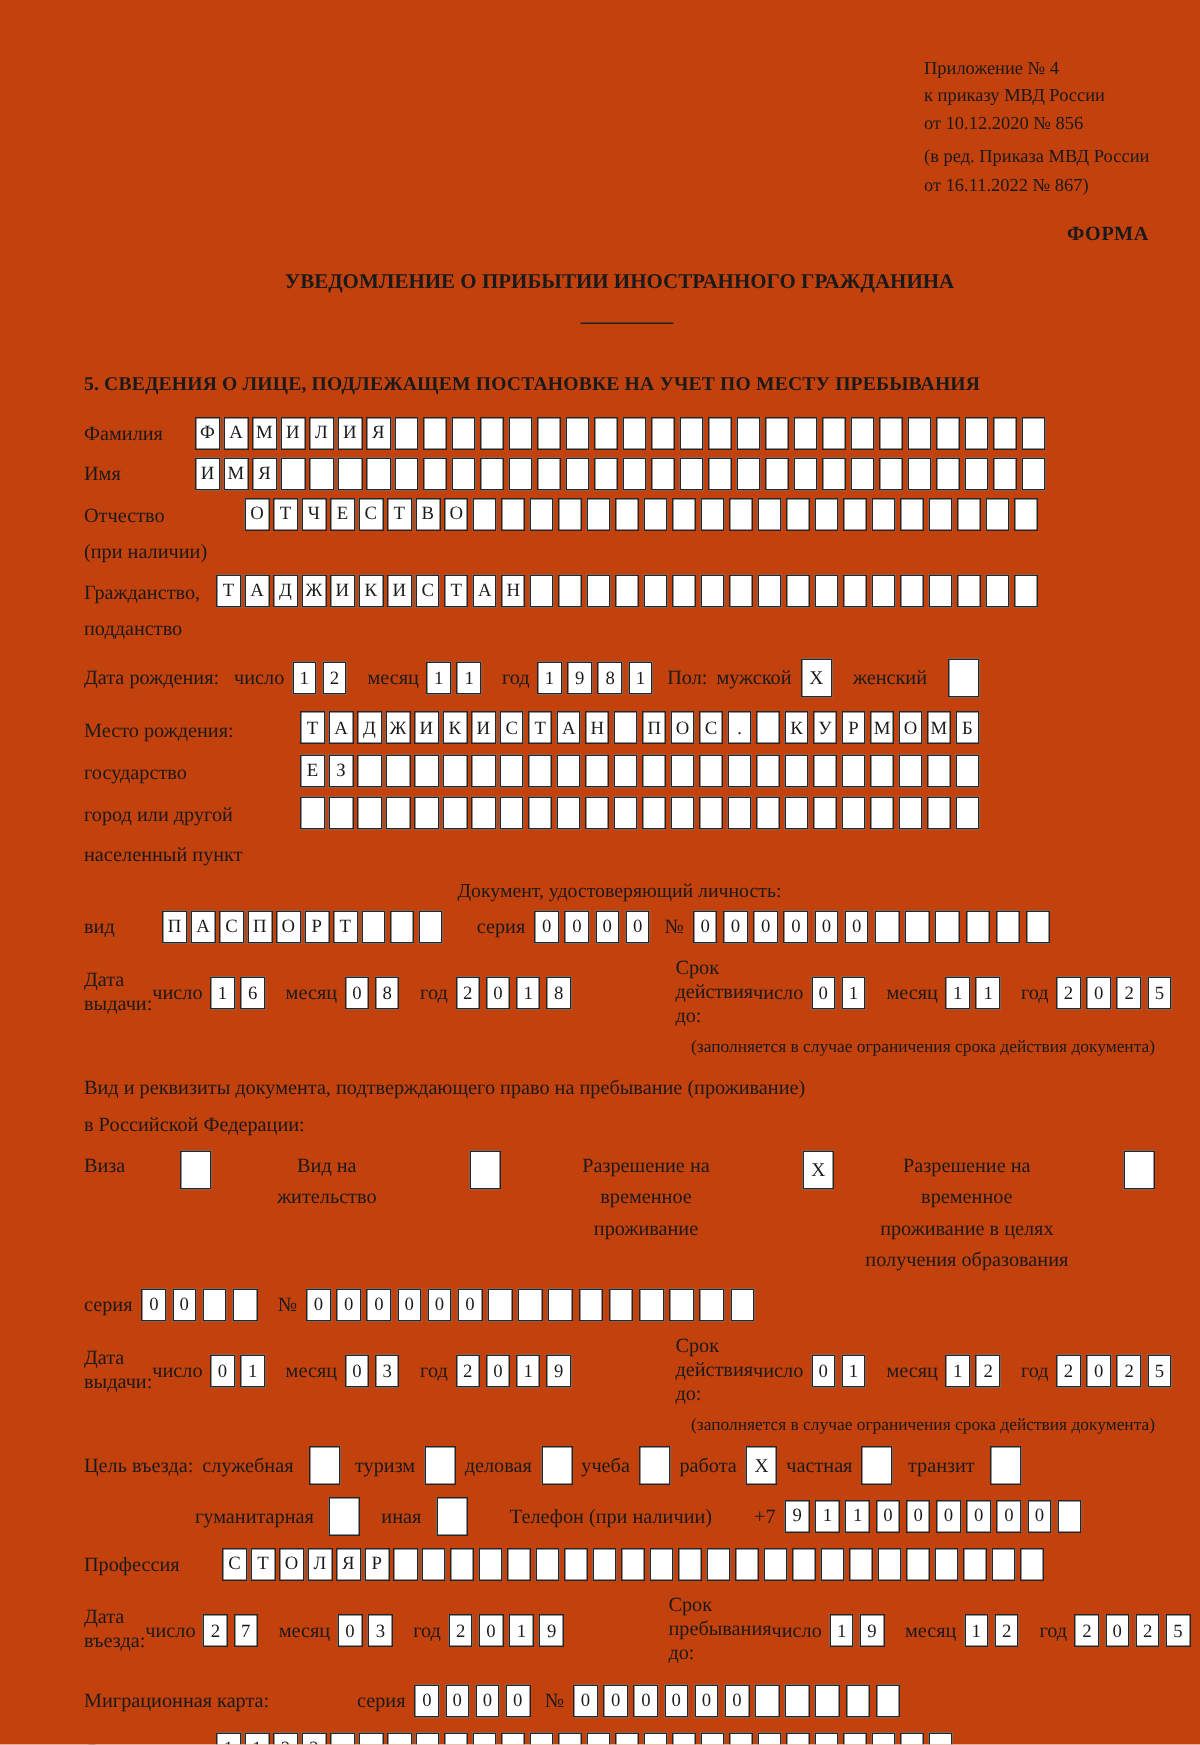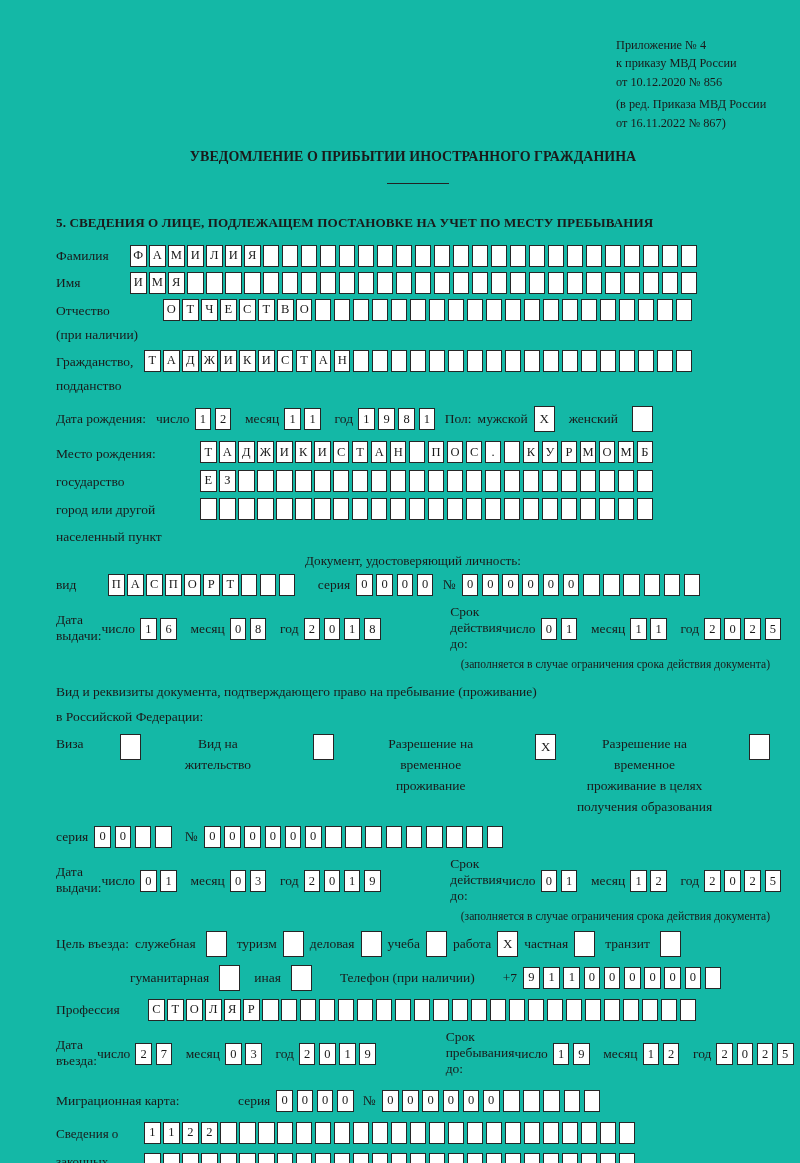--- a/index.html
+++ b/index.html
@@ -1,18 +1,18 @@
 <!DOCTYPE html>
 <html><head>
 <meta charset="utf-8">
 <style>
   html,body{margin:0;padding:0;background:#ffffff;}
   .page{
     position:relative;width:800px;height:1163px;box-sizing:border-box;
-    background:#14b8a6;color:#1a1a1a;
+    background:#c2410c;color:#1a1a1a;
     font-family:"Liberation Serif","DejaVu Serif",serif;
     font-size:13.5px;padding:36px 30px 0 56px;overflow:hidden;
   }
   .corner{margin-left:560px;font-size:12.3px;line-height:1.5;}
   .corner .sub{margin-top:4px;}
   .forma{text-align:right;font-weight:bold;font-size:13.5px;letter-spacing:.4px;margin-top:16px;padding-right:4px;}
   .title{text-align:center;font-weight:bold;font-size:14px;line-height:1.6;margin-top:14px;}
   .uline{display:inline-block;width:62px;border-bottom:1.7px solid #222;height:1em;margin-left:10px;}
   .sect{font-weight:bold;font-size:13.1px;margin-top:24px;letter-spacing:.1px;}
 
@@ -53,20 +53,21 @@
 <div class="page">
 
   <div class="corner">
     <div>Приложение № 4</div>
     <div>к приказу МВД России</div>
     <div>от 10.12.2020 № 856</div>
     <div class="sub">(в ред. Приказа МВД России</div>
     <div>от 16.11.2022 № 867)</div>
   </div>
 
+  <div class="forma">ФОРМА</div>
 
   <div class="title">
     <div>УВЕДОМЛЕНИЕ О ПРИБЫТИИ ИНОСТРАННОГО ГРАЖДАНИНА</div>
     <div><span class="uline"></span></div>
   </div>
 
   <div class="sect">5. СВЕДЕНИЯ О ЛИЦЕ, ПОДЛЕЖАЩЕМ ПОСТАНОВКЕ НА УЧЕТ ПО МЕСТУ ПРЕБЫВАНИЯ</div>
 
   <div class="frow mt14">
     <span class="flabel w74">Фамилия</span>

